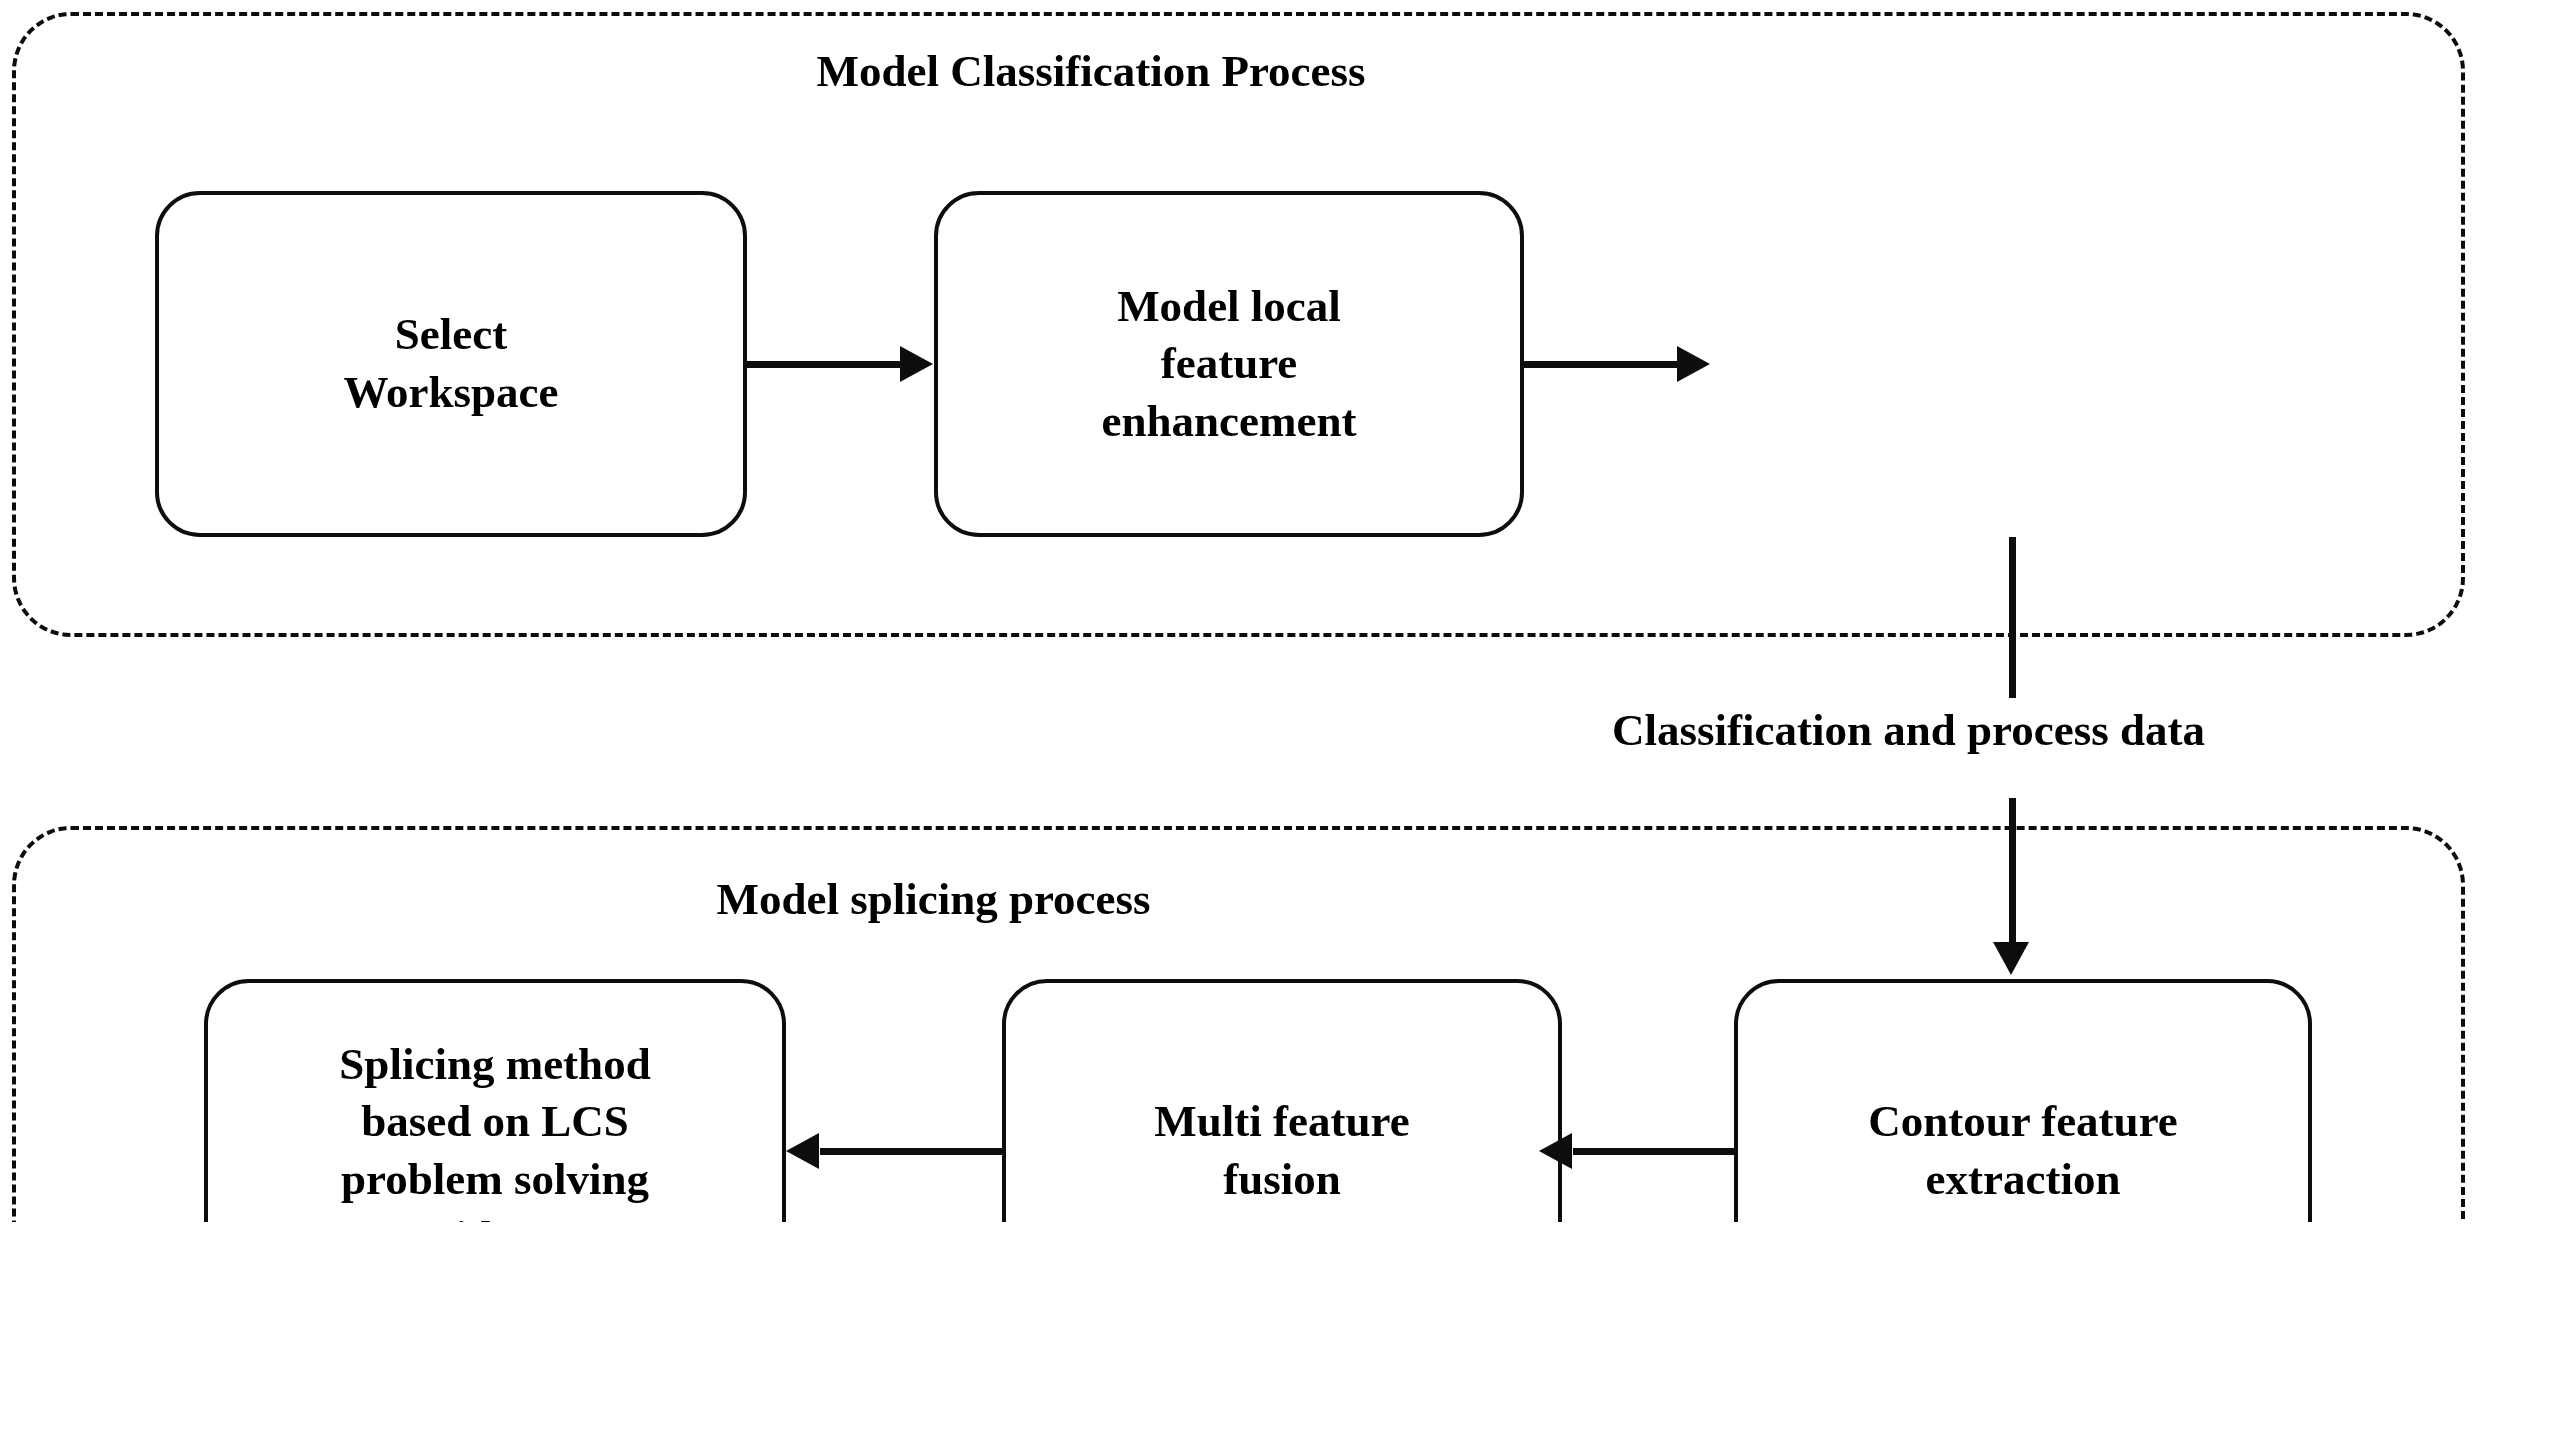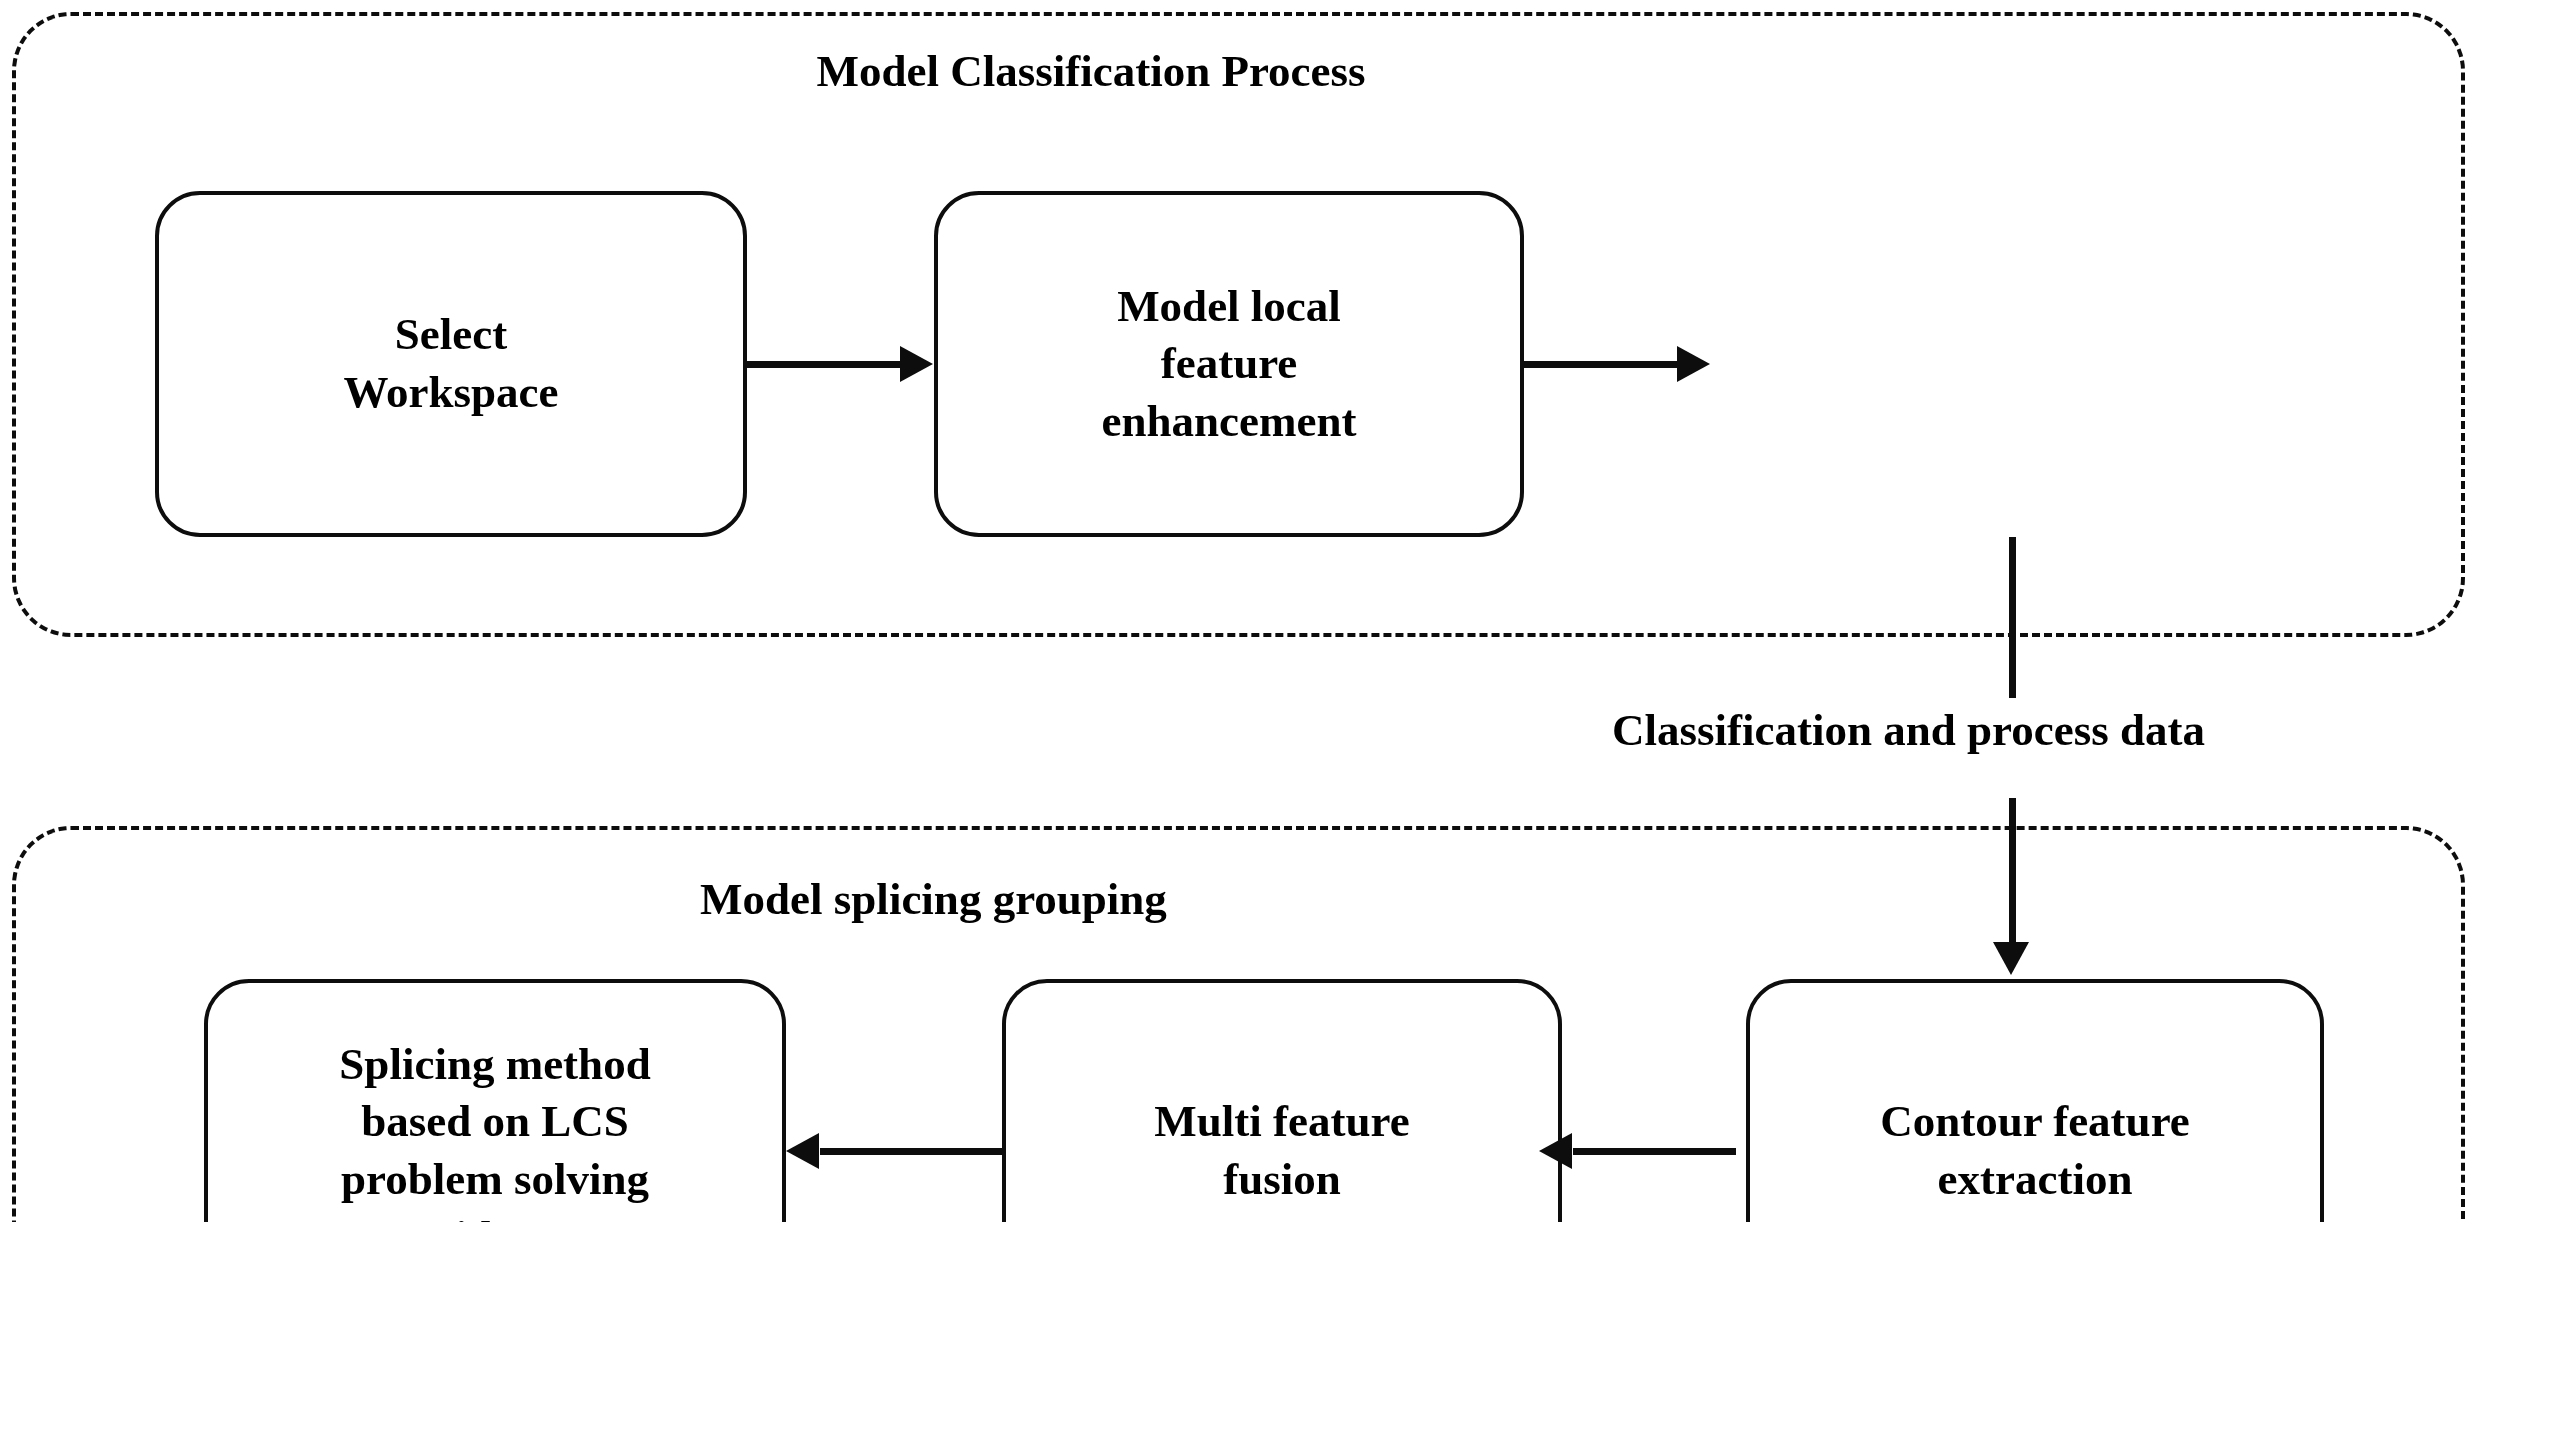--- a/index.html
+++ b/index.html
@@ -58,21 +58,21 @@
     line-height: 1.28;
     color: #000000;
   }
 
   #node-select-workspace    { left: 155px;  top: 191px;  width: 592px; height: 346px; }
   #node-local-feature       { left: 934px;  top: 191px;  width: 590px; height: 346px; }
   #node-fragment-classify   { left: 1714px; top: 191px;  width: 596px; height: 346px; }
 
   #node-lcs-splicing        { left: 204px;  top: 979px;  width: 582px; height: 344px; }
   #node-multi-feature       { left: 1002px; top: 979px;  width: 560px; height: 344px; }
-  #node-contour-extraction  { left: 1734px; top: 979px;  width: 578px; height: 344px; margin-left: 12px; }
+  #node-contour-extraction  { left: 1734px; top: 979px;  width: 578px; height: 344px; }
   .conn-line-h {
     position: absolute;
     height: 6.9px;
     background: #0d0d0d;
   }
   .conn-line-v {
     position: absolute;
     width: 6.9px;
     background: #0d0d0d;
   }
@@ -154,21 +154,21 @@
   <div class="arrowhead-right" id="arrow2-head"></div>
 
   <div class="conn-line-v" id="arrow3-seg1"></div>
   <div class="conn-line-v" id="arrow3-seg2"></div>
   <div class="arrowhead-down" id="arrow3-head"></div>
 
   <div id="label-classification-grouping">Classification and process data</div>
 
   <div class="group-box" id="group-splicing"></div>
 
-  <div class="group-title" id="title-splicing">Model splicing grouping</div>
+  <div class="group-title" id="title-splicing">Model splicing process</div>
 
   <div class="node" id="node-multi-feature">
     <span class="node-label">Multi feature<br>fusion</span>
   </div>
 
   <div class="node" id="node-lcs-splicing">
     <span class="node-label">Splicing method<br>based on LCS<br>problem solving<br>idea</span>
   </div>
 
   <div class="node" id="node-contour-extraction">

